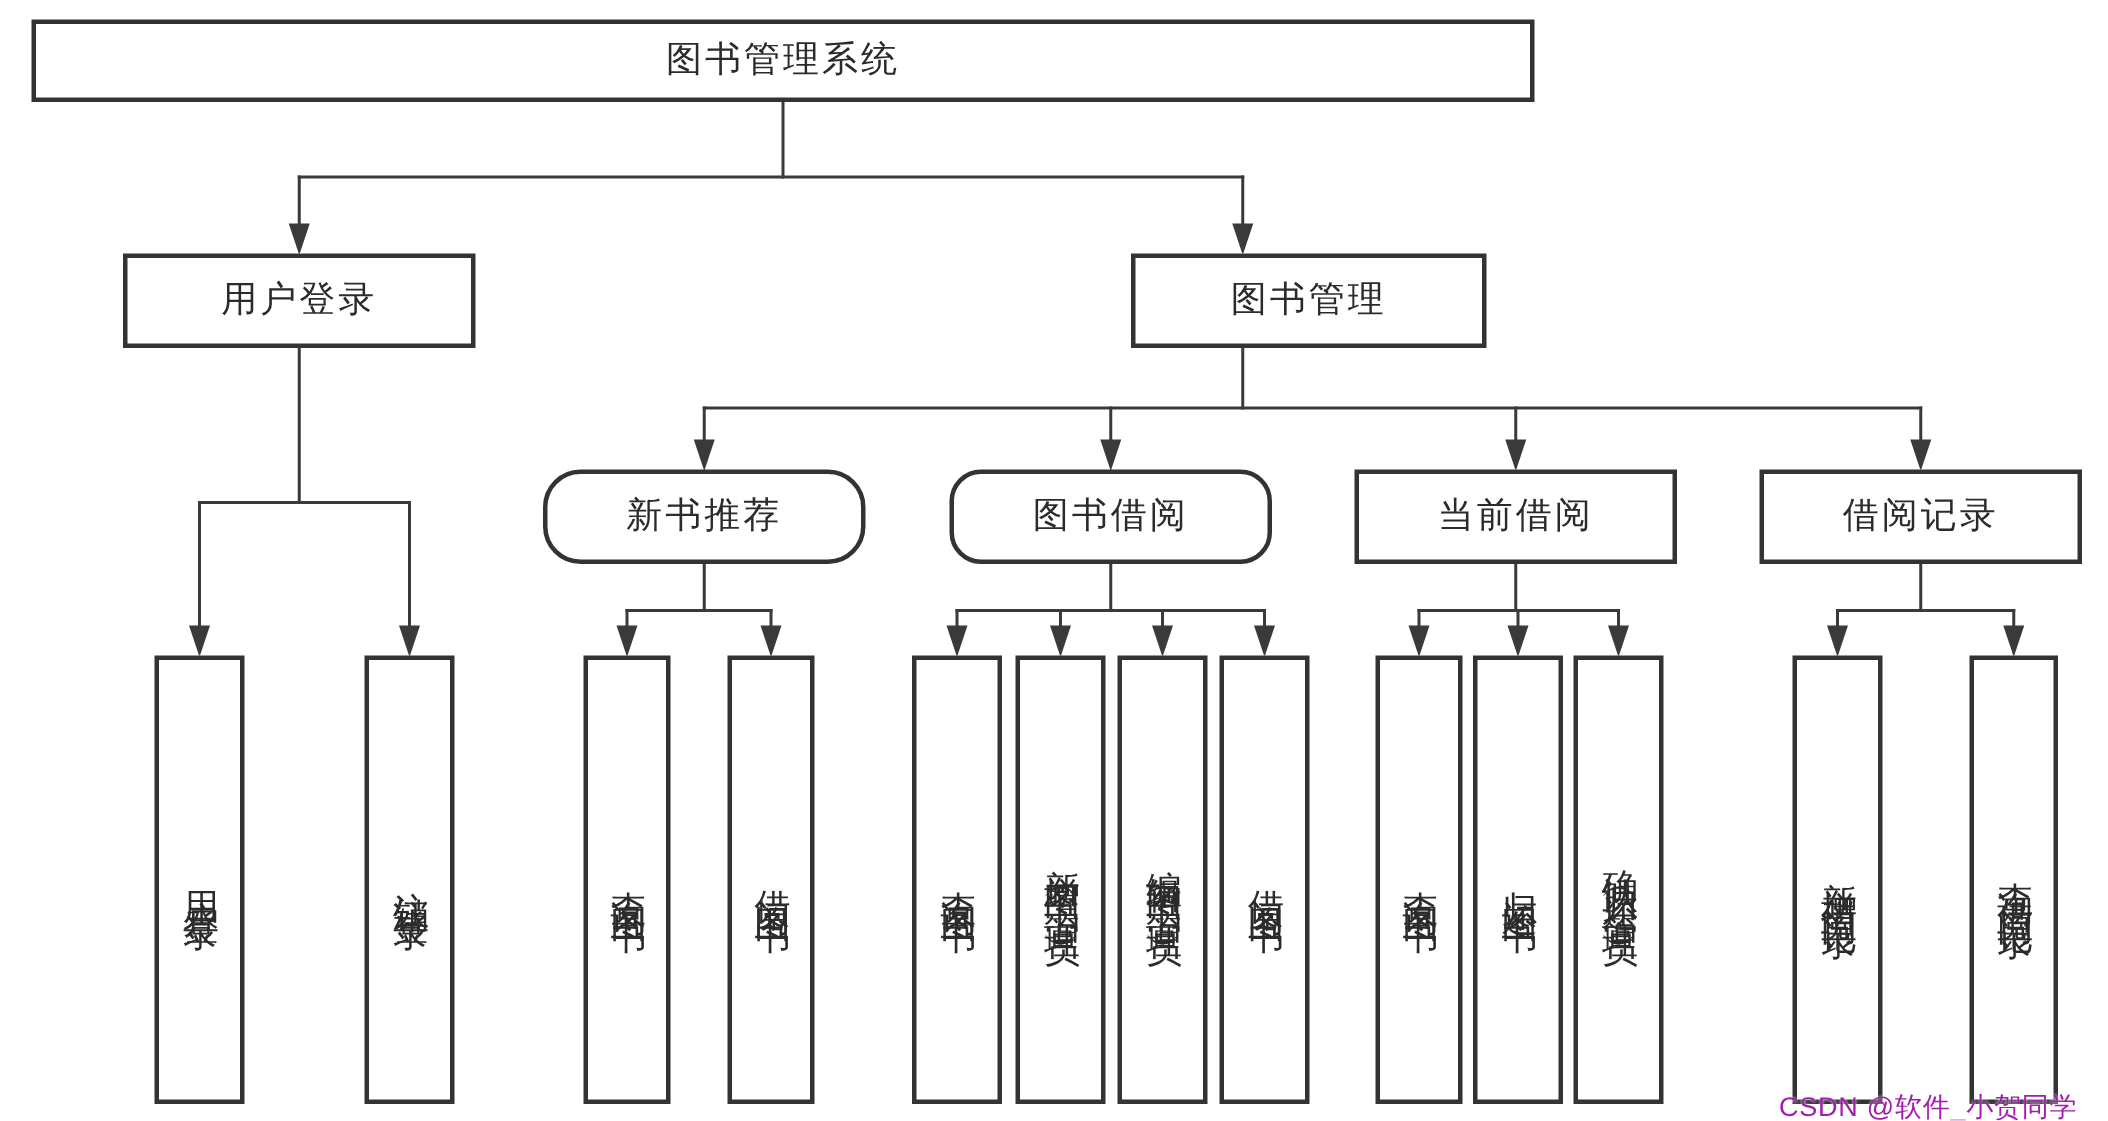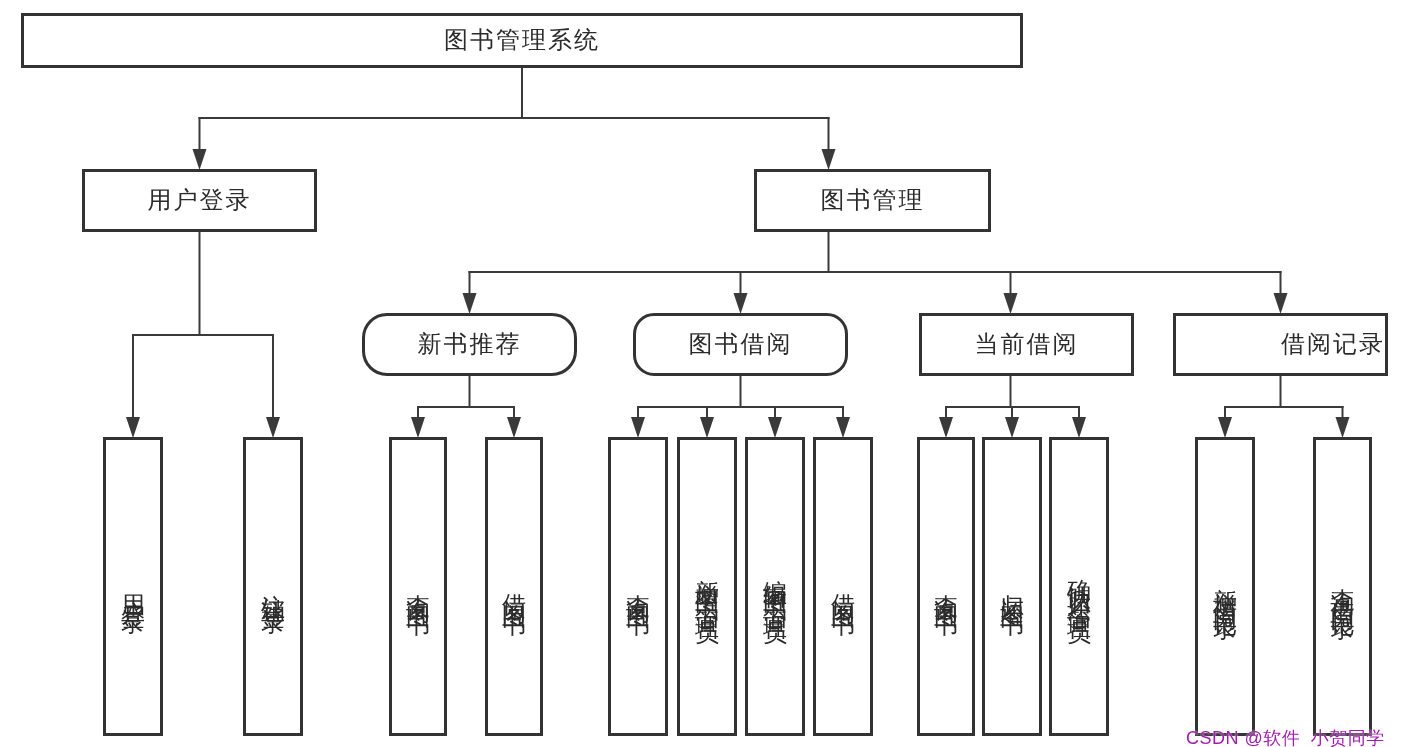--- a/index.html
+++ b/index.html
@@ -131,24 +131,24 @@
       </div>
       <div class="node" style="left: 710px; top: 169px; width: 237px; height: 63px; margin-left: 44px;">
         <span>图书管理</span>
       </div>
       <div class="node" style="left: 362px; top: 313px; width: 215px; height: 63px; border-radius: 25px;">
         <span>新书推荐</span>
       </div>
       <div class="node" style="left: 633px; top: 313px; width: 215px; height: 63px; border-radius: 21px;">
         <span>图书借阅</span>
       </div>
-      <div class="node" style="left: 903px; top: 313px; width: 215px; height: 63px; margin-left: 16px;">
+      <div class="node" style="left: 903px; top: 313px; width: 215px; height: 63px;">
         <span>当前借阅</span>
       </div>
-      <div class="node" style="left: 1173px; top: 313px; width: 215px; height: 63px; justify-content: flex-end;">
+      <div class="node" style="left: 1173px; top: 313px; width: 215px; height: 63px;">
         <span>借阅记录</span>
       </div>
       <div class="node vert" style="left: 103px; top: 437px; width: 60px; height: 299px;">
         <span>用户登录</span>
       </div>
       <div class="node vert" style="left: 243px; top: 437px; width: 60px; height: 299px;">
         <span>注销登录</span>
       </div>
       <div class="node vert" style="left: 389px; top: 437px; width: 58px; height: 299px;">
         <span>查询图书</span>

